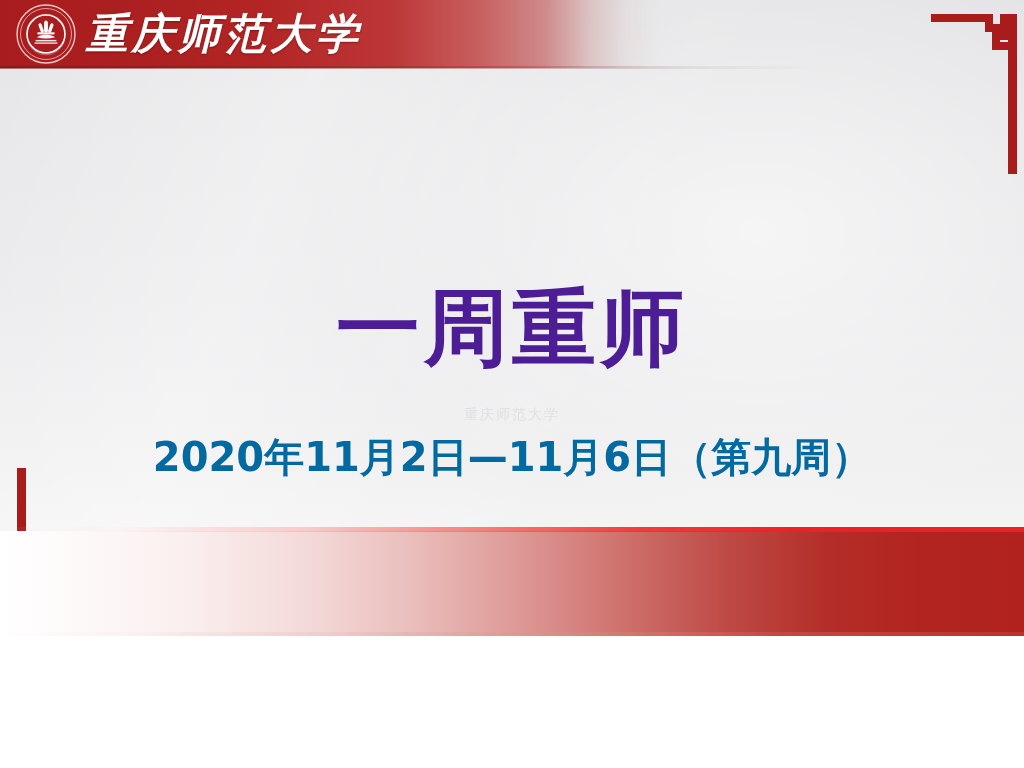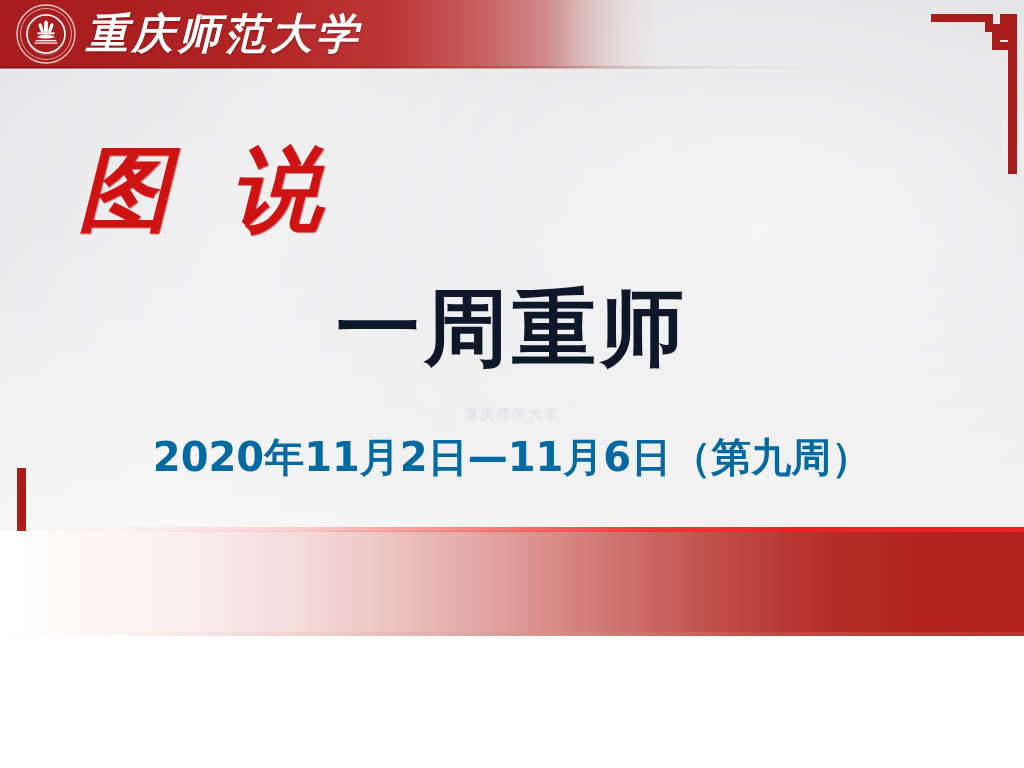--- a/index.html
+++ b/index.html
@@ -179,21 +179,21 @@
     line-height: 1;
     text-shadow: 1px 1px 0 rgba(175,15,15,0.45);
     white-space: nowrap;
   }
 
   .title-main {
     position: absolute;
     left: 0; right: 0;
     top: 286px;
     text-align: center;
-    color: #0f172a;
+    color: #4c1d95;
     font-family: "DejaVu Sans", "Liberation Sans", sans-serif;
     font-size: 84px;
     font-weight: 700;
     letter-spacing: 4px;
     line-height: 1;
     white-space: nowrap;
   }
 
   .title-date {
     position: absolute;
@@ -295,21 +295,20 @@
         <rect x="17" y="152" width="8" height="26"></rect>
         <rect x="17" y="170" width="26" height="8"></rect>
         <rect x="35" y="152" width="8" height="10"></rect>
         <rect x="43" y="152" width="8" height="26"></rect>
 
         <rect x="17" y="170" width="84" height="9"></rect>
       </g>
     </svg>
   </div>
 
-  <div class="title-brush">图 说</div>
 
   <div class="title-main">一周重师</div>
 
   <div class="watermark">重庆师范大学</div>
 
   <div class="title-date">2020年11月2日—11月6日（第九周）</div>
 
   <div class="footer-band"></div>
   <div class="footer-hairline"></div>
   <div class="footer-bottomline"></div>

